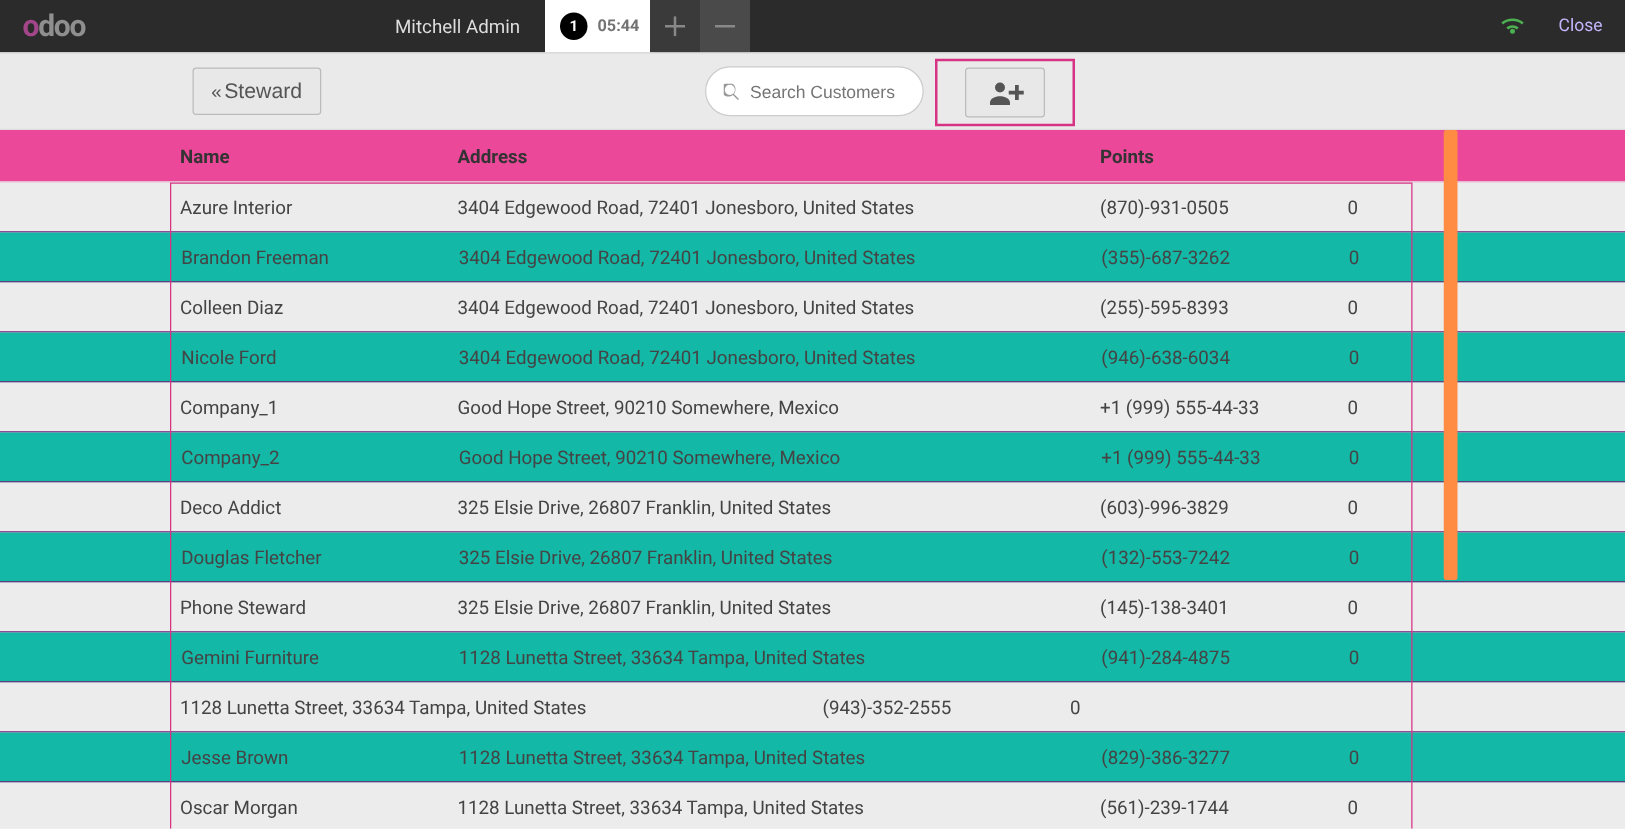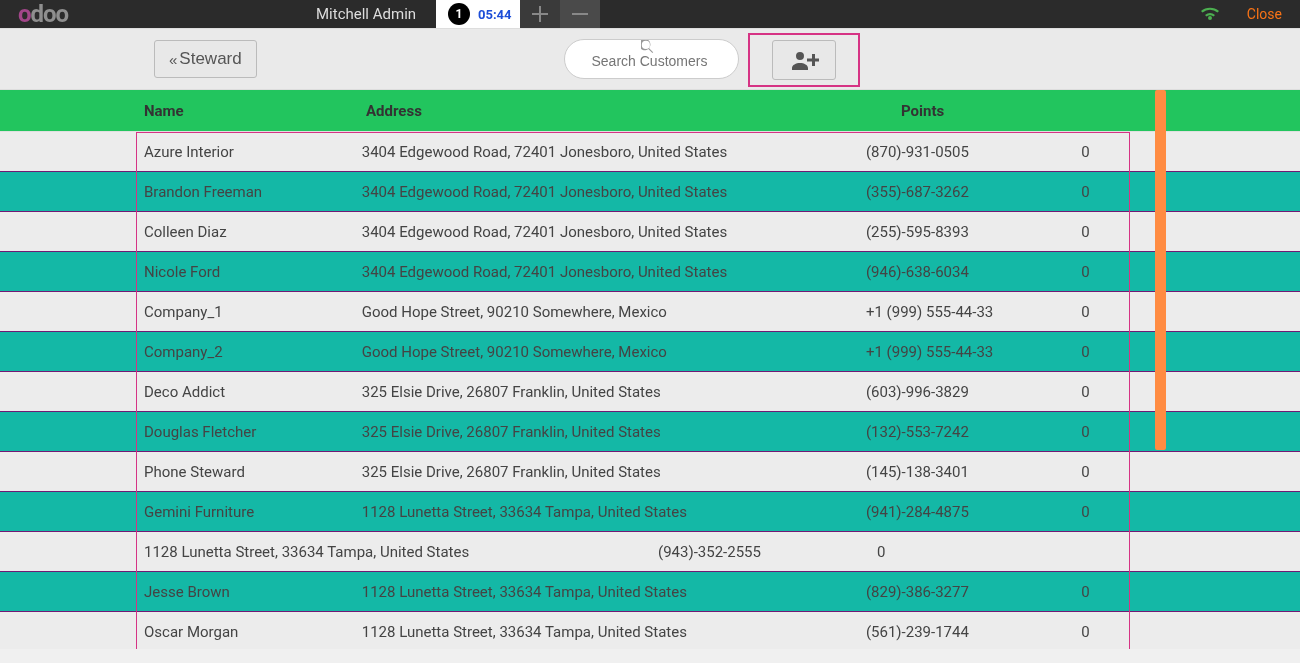--- a/index.html
+++ b/index.html
@@ -4,21 +4,21 @@
 <style>
   * { margin: 0; padding: 0; box-sizing: border-box; }
   body {
     font-family: -apple-system, BlinkMacSystemFont, "Segoe UI", Roboto, "Helvetica Neue", Arial, sans-serif;
     background: #f0f0f0;
     width: 1300px;
     height: 663px;
     overflow: hidden;
   }
   .topbar {
-    height: 28px;
+    height: 42px;
     background: #2b2b2b;
     display: flex;
     align-items: center;
     color: #ccc;
     position: relative;
   }
   .logo {
     margin-left: 18px;
     font-weight: 700;
     font-size: 24px;
@@ -51,21 +51,21 @@
     color: #fff;
     display: flex;
     align-items: center;
     justify-content: center;
     font-size: 12px;
     font-weight: 700;
   }
   .order-time {
     font-size: 13px;
     font-weight: 700;
-    color: #1d4ed8;
+    color: #737373;
   }
   .tab-btn {
     position: absolute;
     height: 42px;
     width: 40px;
     display: flex;
     align-items: center;
     justify-content: center;
     font-size: 22px;
     color: #888;
@@ -75,21 +75,21 @@
   .tab-minus { left: 560px; background: #4a4a4a; }
   .wifi-icon {
     position: absolute;
     right: 80px;
     color: #4caf50;
     font-size: 18px;
   }
   .close-btn {
     position: absolute;
     right: 18px;
-    color: #f97316;
+    color: #c4b5fd;
     font-size: 14px;
     cursor: pointer;
   }
   .toolbar {
     height: 62px;
     background: #eaeaea;
     border-top: 1px solid #ddd;
     border-bottom: 1px solid #ddd;
     display: flex;
     align-items: center;
@@ -114,21 +114,20 @@
     position: absolute;
     left: 564px;
     display: flex;
     align-items: center;
     background: #fff;
     border: 1px solid #ccc;
     border-radius: 22px;
     height: 40px;
     width: 175px;
     padding: 0 14px;
-    flex-direction: column;
   }
   .search-wrap .sicon { color: #999; font-size: 13px; margin-right: 8px;}
   .search-wrap input {
     border: none;
     outline: none;
     font-size: 14px;
     color: #555;
     width: 120px;
     background: transparent;
   }
@@ -170,29 +169,29 @@
     display: flex;
     align-items: center;
     height: 40px;
     padding-left: 144px;
     padding-right: 160px;
     font-size: 15px;
     color: #444;
   }
   .thead {
     font-weight: 700;
-    background: #22c55e;
+    background: #ec4899;
     border-bottom: 1px solid #e0e0e0;
     color: #333;
     height: 42px;
   }
   .col-name { width: 222px; }
   .col-address { width: 514px; }
   .col-phone { width: 198px; }
-  .col-points { width: 60px; text-align: left; margin-left: 21px;}
+  .col-points { width: 60px; text-align: left;}
   .trow { border-bottom: 1px solid #701a75; cursor: pointer; }
   .trow.even { background: #ececec; }
   .trow.odd { background: #14b8a6; justify-content: center; }
   .highlight-table {
     position: absolute;
     left: 136px;
     top: 42px;
     width: 994px;
     height: 520px;
     border: 1px solid #d63384;

